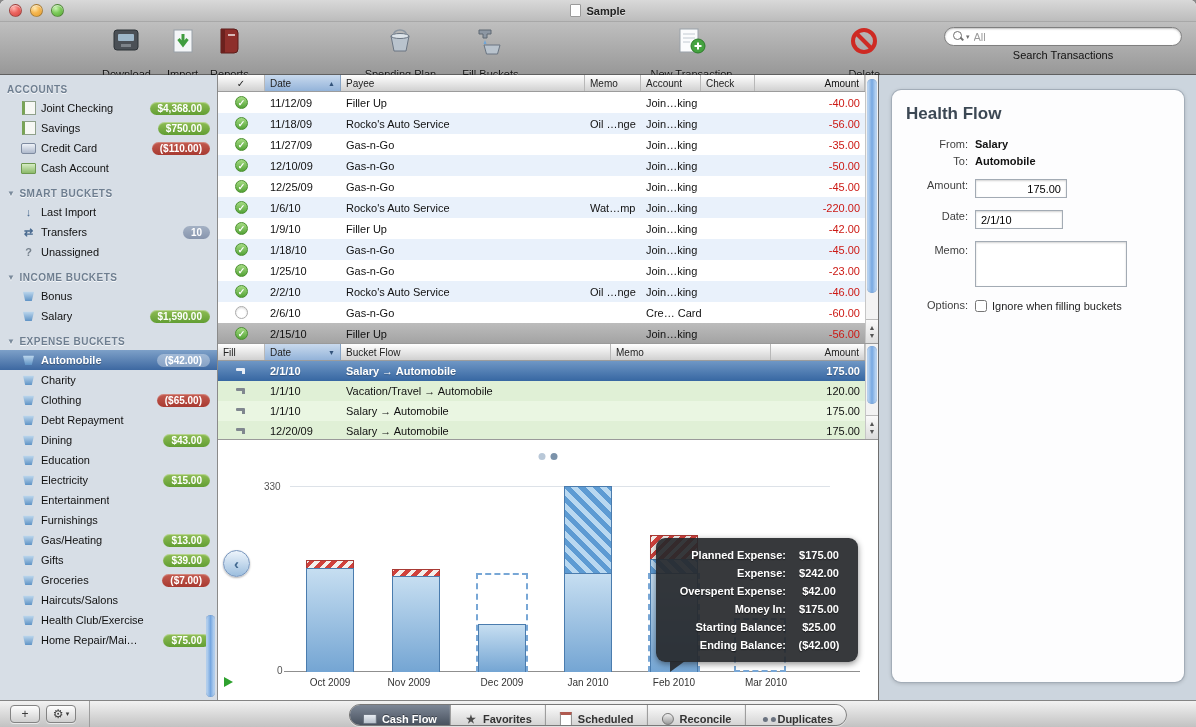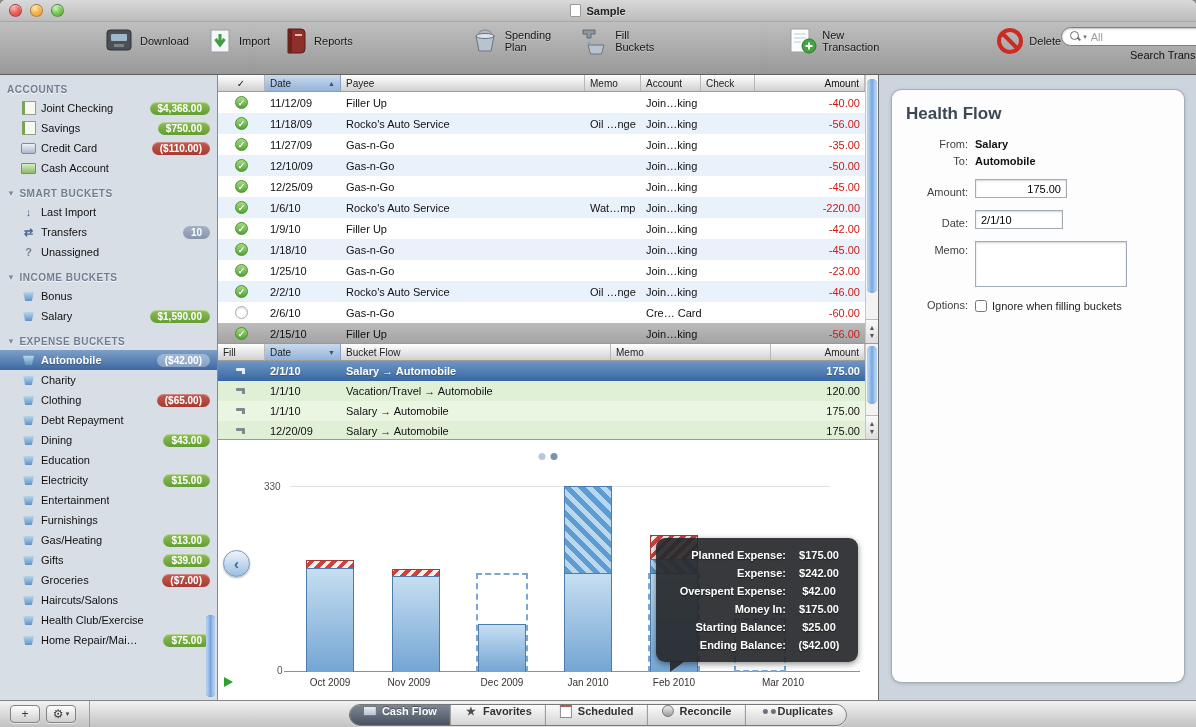--- a/index.html
+++ b/index.html
@@ -13,21 +13,21 @@
 .light{width:13px;height:13px;border-radius:50%;border:1px solid rgba(0,0,0,.3);box-shadow:inset 0 1px 1px rgba(255,255,255,.6)}
 .light.red{background:radial-gradient(circle at 35% 30%,#ffb3ad,#ec6560 45%,#d2423c)}
 .light.yellow{background:radial-gradient(circle at 35% 30%,#ffe9b0,#f5b64e 45%,#e09c2f)}
 .light.green{background:radial-gradient(circle at 35% 30%,#c9f3b2,#7ccb5a 45%,#57a534)}
 .wtitle{margin:0 auto;font-weight:bold;color:#222;display:flex;align-items:center;gap:5px;text-shadow:0 1px 0 rgba(255,255,255,.5)}
 .proxyicon{width:11px;height:13px;background:#fdfdfd;border:1px solid #9a9a9a;border-radius:1px;box-shadow:inset 0 0 0 1px #fff}
 
 
 .toolbar{height:53px;background:linear-gradient(#bfbfbf,#989898);border-bottom:1px solid #606060;display:flex;align-items:flex-start;flex:none}
 .tb-buttons{display:flex;flex:1}
-.tb-item{display:flex;flex-direction:row;align-items:center;gap:4px;padding-top:3px;color:#151515;text-shadow:0 1px 0 rgba(255,255,255,.35);cursor:default}
+.tb-item{display:flex;flex-direction:column;align-items:center;gap:12px;padding-top:3px;color:#151515;text-shadow:0 1px 0 rgba(255,255,255,.35);cursor:default}
 .tb-buttons .tb-item:nth-child(1){margin-left:102px}
 .tb-buttons .tb-item:nth-child(2){margin-left:16px}
 .tb-buttons .tb-item:nth-child(3){margin-left:12px}
 .tb-buttons .tb-item:nth-child(4){margin-left:116px}
 .tb-buttons .tb-item:nth-child(5){margin-left:26px}
 .tb-buttons .tb-item:nth-child(6){margin-left:132px}
 .tb-buttons .tb-item:nth-child(7){margin-left:116px}
 .tb-icon{height:31px;display:flex;align-items:center}
 .tb-label{font-size:11px}
 .tb-search{margin-left:auto;margin-right:14px;display:flex;flex-direction:column;align-items:center;gap:3px;padding-top:5px}
@@ -133,41 +133,41 @@
 .bar-dashed{position:absolute;bottom:0;border:2px dashed #78a7d6;background:transparent}
 .tooltip{position:absolute;left:438px;top:98px;width:202px;background:rgba(38,40,43,.92);border-radius:9px;padding:8px 12px;box-shadow:0 2px 6px rgba(0,0,0,.45);color:#fff;z-index:5}
 .tt-row{display:flex;justify-content:flex-end;gap:6px;height:18px;align-items:center;font-size:11px;font-weight:bold;text-shadow:0 1px 1px rgba(0,0,0,.6)}
 .tt-value{width:54px;text-align:center}
 .tt-tail{position:absolute;left:14px;bottom:-10px;width:0;height:0;border-top:11px solid rgba(38,40,43,.92);border-right:15px solid transparent}
 
 
 .inspector{flex:1;background:#ccd5de;position:relative}
 .panel{position:absolute;left:13px;right:12px;top:15px;bottom:18px;background:#fdfdfe;border-radius:9px;box-shadow:0 0 0 1px #a3adb8,0 1px 4px rgba(0,0,0,.25);padding:14px 14px 0 14px}
 .panel h2{font-size:17px;color:#3c4854;margin-bottom:14px}
-.field{display:flex;align-items:flex-end;margin-bottom:5px}
+.field{display:flex;align-items:flex-start;margin-bottom:5px}
 .flabel{width:62px;text-align:right;color:#3f3f3f;margin-right:7px;flex:none}
 .fvalue{font-weight:bold;color:#111}
 .field.gap{margin-top:12px}
 .finput{height:19px;border:1px solid #a3abb4;box-shadow:inset 0 1px 2px rgba(0,0,0,.18);font-family:"Liberation Sans",sans-serif;font-size:11px;padding:0 5px;outline:none}
 .finput.amount{width:92px;text-align:right}
 .finput.date{width:88px}
 .field.memo{align-items:flex-start}
 .field.memo .flabel{margin-top:3px}
 .fmemo{width:152px;height:46px;border:1px solid #a3abb4;box-shadow:inset 0 1px 2px rgba(0,0,0,.18);resize:none;outline:none;font-family:"Liberation Sans",sans-serif;font-size:11px}
 .field.options{margin-top:12px;align-items:flex-start}
 .chk{display:flex;align-items:center;gap:5px;color:#222}
 .chk input{width:12px;height:12px;margin-top:1px}
 
 
 .bottombar{height:27px;flex:none;background:linear-gradient(#f2f2f2,#c2c2c2);border-top:1px solid #848484;display:flex;align-items:center;position:relative}
 .bb-left{display:flex;align-items:center;gap:6px;padding:0 10px;height:100%;border-right:1px solid #9d9d9d;width:90px;flex:none}
 .bb-btn{min-width:30px;height:18px;border:1px solid #838383;border-radius:4px;background:linear-gradient(#fefefe,#cfcfcf);display:flex;align-items:center;justify-content:center;gap:2px;color:#3c3c3c;font-size:12px;box-shadow:0 1px 0 rgba(255,255,255,.6)}
 .bb-btn .tiny{font-size:7px}
 .segbar{position:absolute;left:50%;top:3px;transform:translateX(-50%);display:flex;border:1px solid #787878;border-radius:11px;overflow:hidden;box-shadow:0 1px 0 rgba(255,255,255,.5),inset 0 1px 2px rgba(0,0,0,.15)}
-.seg{display:flex;align-items:flex-start;gap:5px;padding:0 13px;height:20px;background:linear-gradient(#fbfbfb,#d4d4d4);border-left:1px solid #989898;font-weight:bold;color:#333;font-size:11px;white-space:nowrap}
+.seg{display:flex;align-items:flex-end;gap:5px;padding:0 13px;height:20px;background:linear-gradient(#fbfbfb,#d4d4d4);border-left:1px solid #989898;font-weight:bold;color:#333;font-size:11px;white-space:nowrap}
 .seg:first-child{border-left:none}
 .seg.on{background:linear-gradient(#7d8796,#49525f);color:#fff;text-shadow:0 -1px 0 rgba(0,0,0,.4)}
 .seg-icon{display:inline-flex;align-items:center;justify-content:center;width:14px;height:12px;font-style:normal}
 .icon-star{font-size:11px;color:#4c4c4c}
 .icon-cash::before{content:"";width:13px;height:8px;background:linear-gradient(#e7ecf2,#b9c2cd);border:1px solid #6f7884;border-radius:1px}
 .icon-cal::before{content:"";width:10px;height:10px;background:#fff;border:1px solid #8a8a8a;border-top:3px solid #b05a50}
 .icon-rec::before{content:"";width:10px;height:10px;border-radius:50%;background:linear-gradient(#f0f0f0,#9b9b9b);border:1px solid #787878}
 .icon-dup::before{content:"";width:5px;height:5px;border-radius:50%;background:#6b7380;box-shadow:8px 0 0 #6b7380}
 </style>
 </head>
@@ -664,21 +664,21 @@
             <span class="xtick" style="left: 169px;">Dec 2009</span>
             <div class="barseg bar-solid" style="left: 274px; width: 48px; bottom: 0px; height: 99px;"></div>
             <div class="barseg bar-hatch" style="left: 274px; width: 48px; bottom: 99px; height: 87px;"></div>
             <span class="xtick" style="left: 255px;">Jan 2010</span>
             <div class="bar-dashed" style="left: 358px; width: 52px; height: 99px;"></div>
             <div class="barseg bar-solid" style="left: 360px; width: 48px; bottom: 0px; height: 99px;"></div>
             <div class="barseg bar-hatch" style="left: 360px; width: 48px; bottom: 99px; height: 14px;"></div>
             <div class="barseg bar-cap" style="left: 360px; width: 48px; bottom: 113px; height: 24px;"></div>
             <span class="xtick" style="left: 341px;">Feb 2010</span>
             <div class="bar-dashed" style="left: 444px; width: 52px; height: 54px;"></div>
-            <span class="xtick" style="left: 450px;">Mar 2010</span>
+            <span class="xtick" style="left: 433px;">Mar 2010</span>
           </div>
         <div class="tooltip">
           <div id="tt-rows">
               <div class="tt-row">
                 <span class="tt-label">Planned Expense:</span>
                 <span class="tt-value">$175.00</span>
               </div>
               <div class="tt-row">
                 <span class="tt-label">Expense:</span>
                 <span class="tt-value">$242.00</span>

